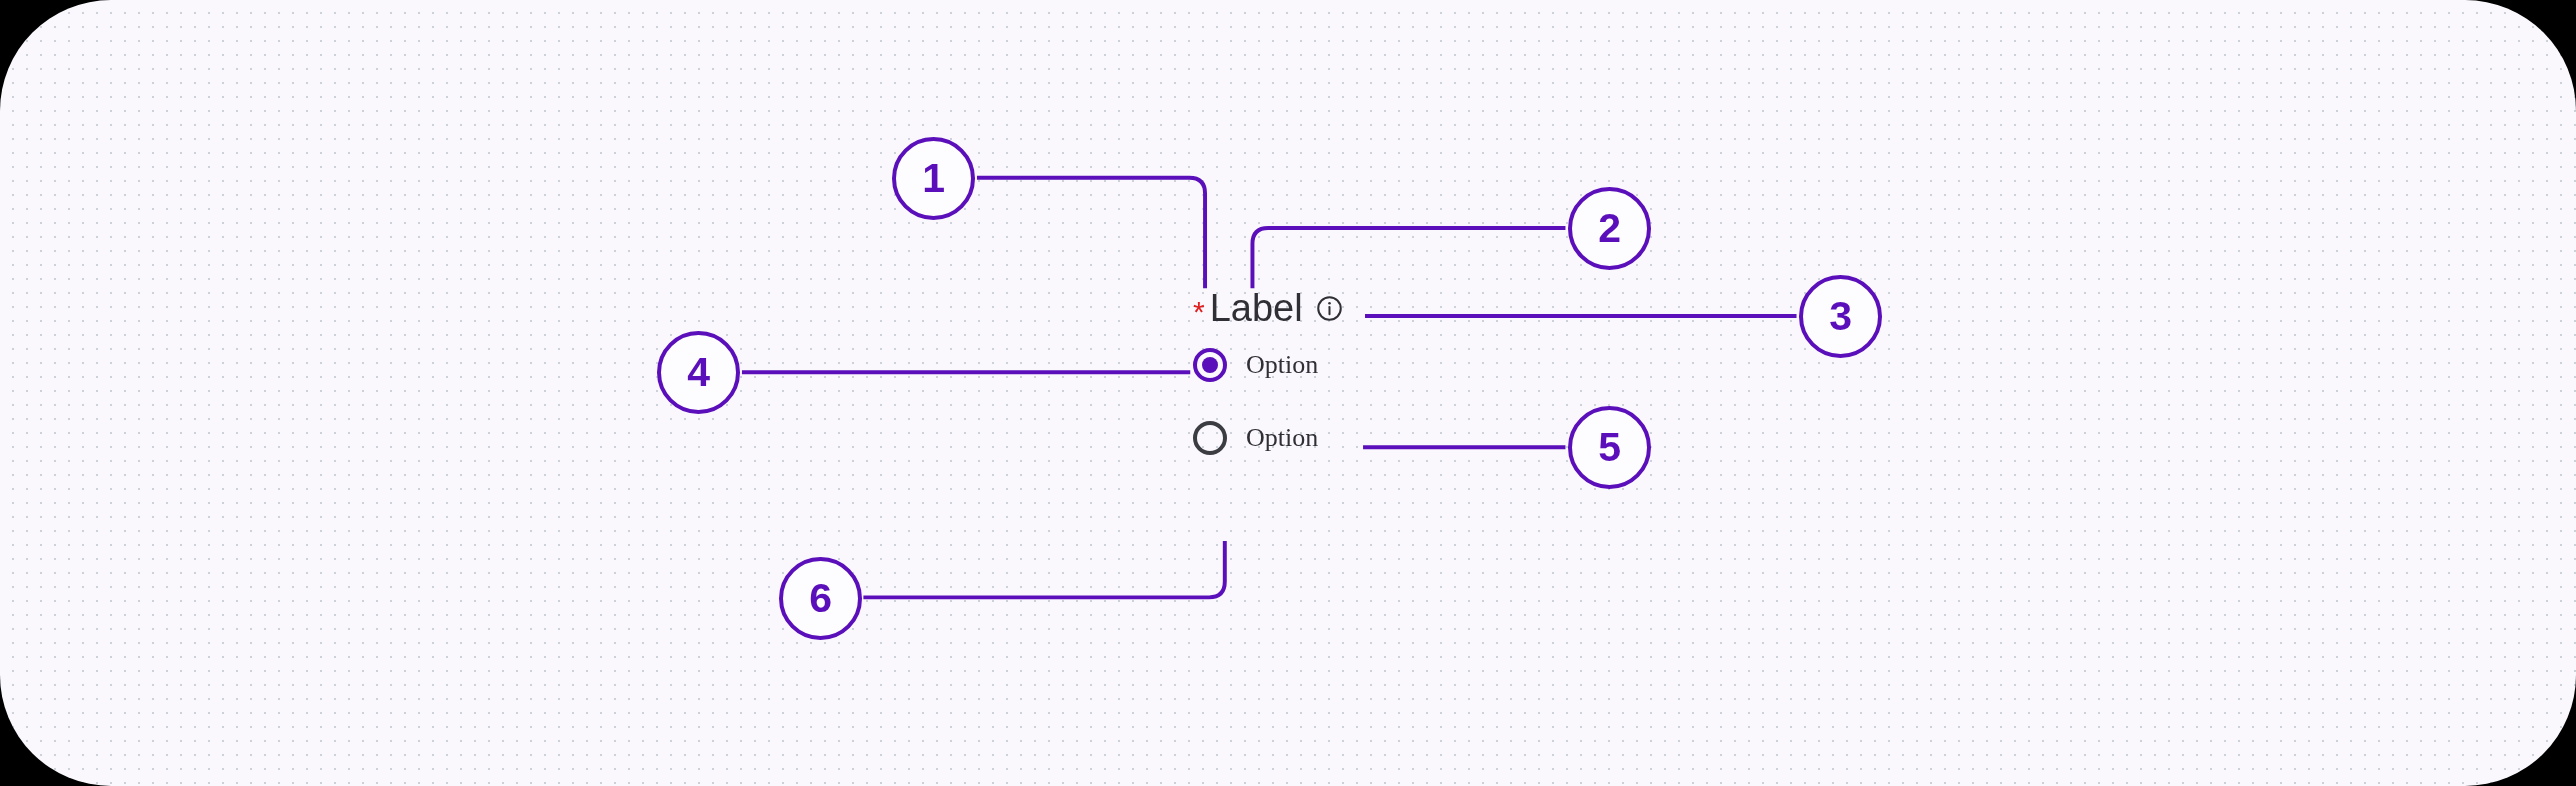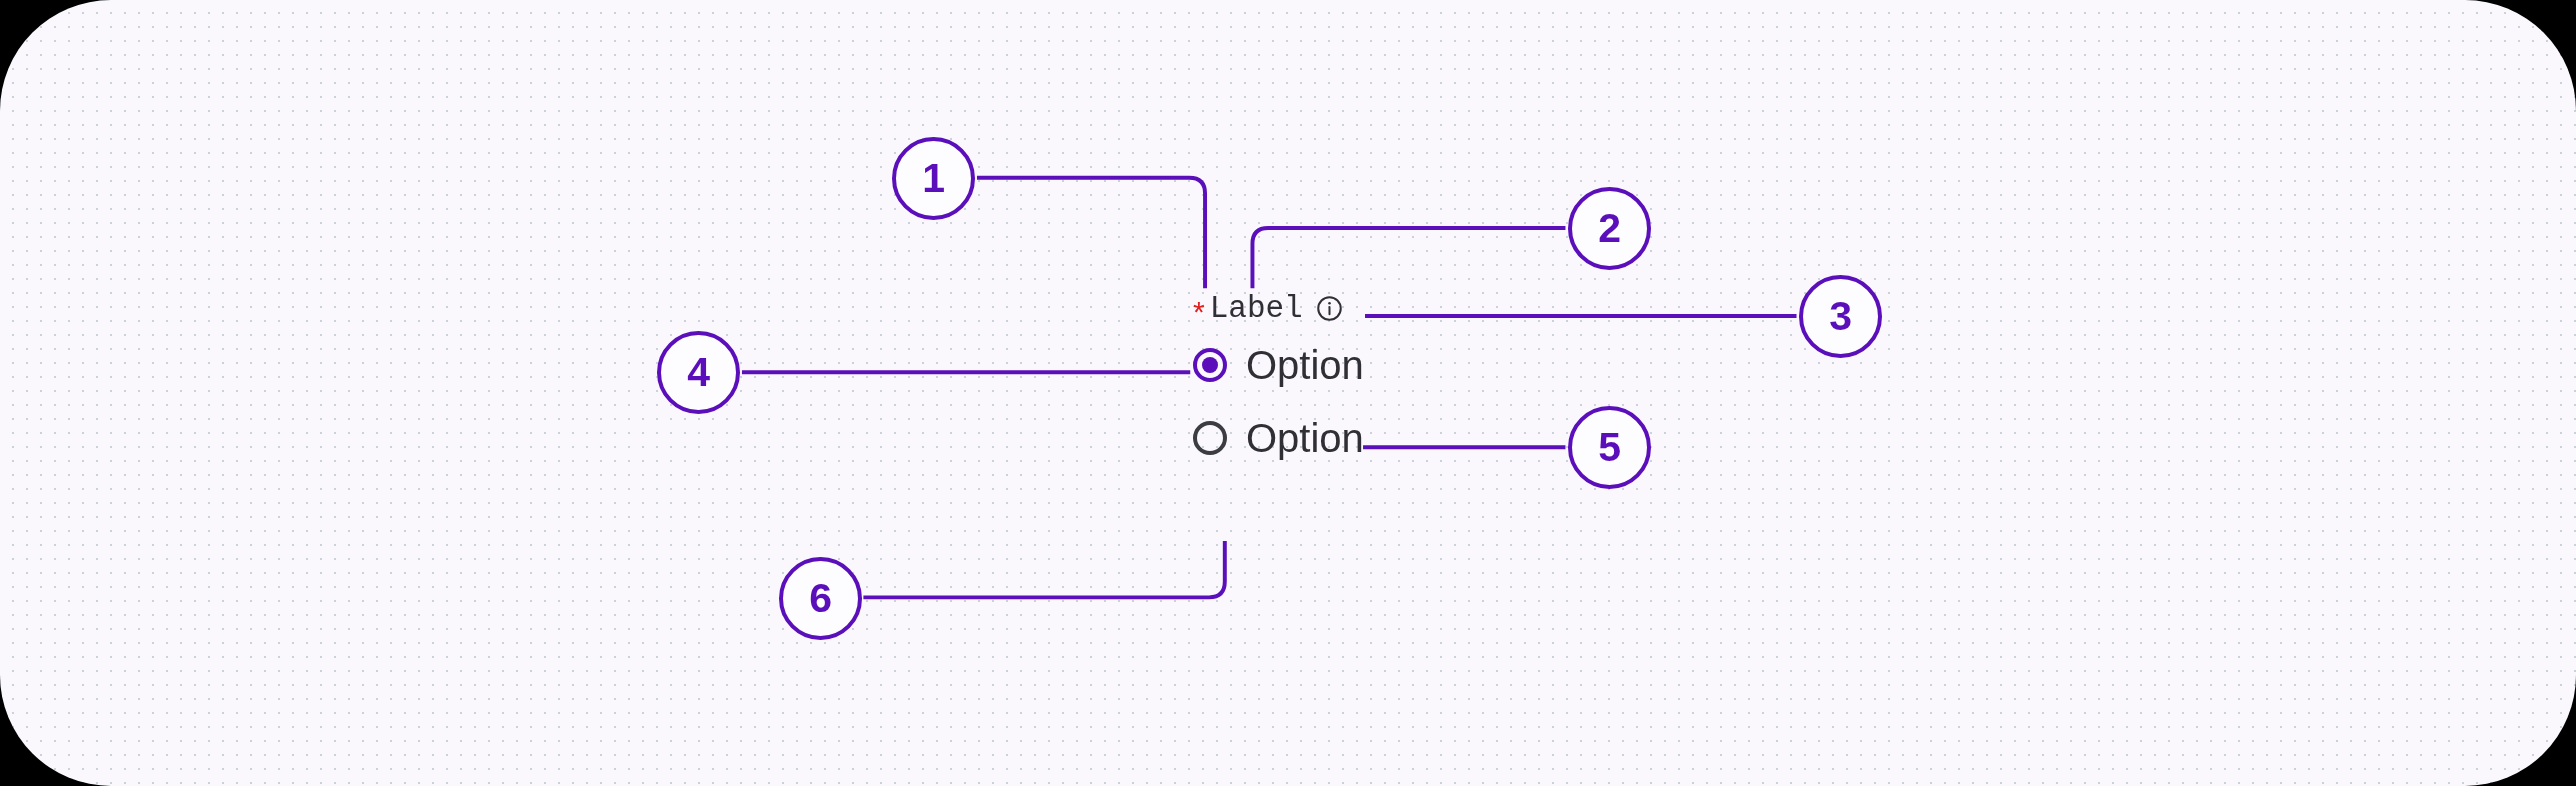--- a/index.html
+++ b/index.html
@@ -85,23 +85,23 @@
   .required-star {
     color: #e02020;
     font-size: 30px;
     line-height: 1;
     margin-right: 5px;
     position: relative;
     top: 4px;
     font-family: "Liberation Sans", sans-serif;
   }
   .field-label-text {
-    font-size: 31px;
+    font-size: 38px;
     color: #2f2f35;
-    font-family: Liberation Mono, monospace;
+    font-family: Liberation Sans, sans-serif;
     line-height: 1;
   }
   .info-icon {
     margin-left: 13px;
     width: 27px;
     height: 27px;
     display: inline-flex;
     align-items: center;
     justify-content: center;
   }
@@ -131,23 +131,23 @@
     border: 4px solid #3c3c43;
   }
   .radio-dot {
     width: 16px;
     height: 16px;
     border-radius: 50%;
     background: #5b0fba;
   }
   .radio-label {
     margin-left: 19px;
-    font-size: 40px;
+    font-size: 26px;
     color: #2f2f35;
-    font-family: Liberation Sans, sans-serif;
+    font-family: Liberation Serif, serif;
     line-height: 1;
   }
 
   .helper-text {
     font-size: 22px;
     color: #39393f;
     font-family: "Liberation Sans", sans-serif;
     line-height: 1;
     margin-top: 6px;
   }

